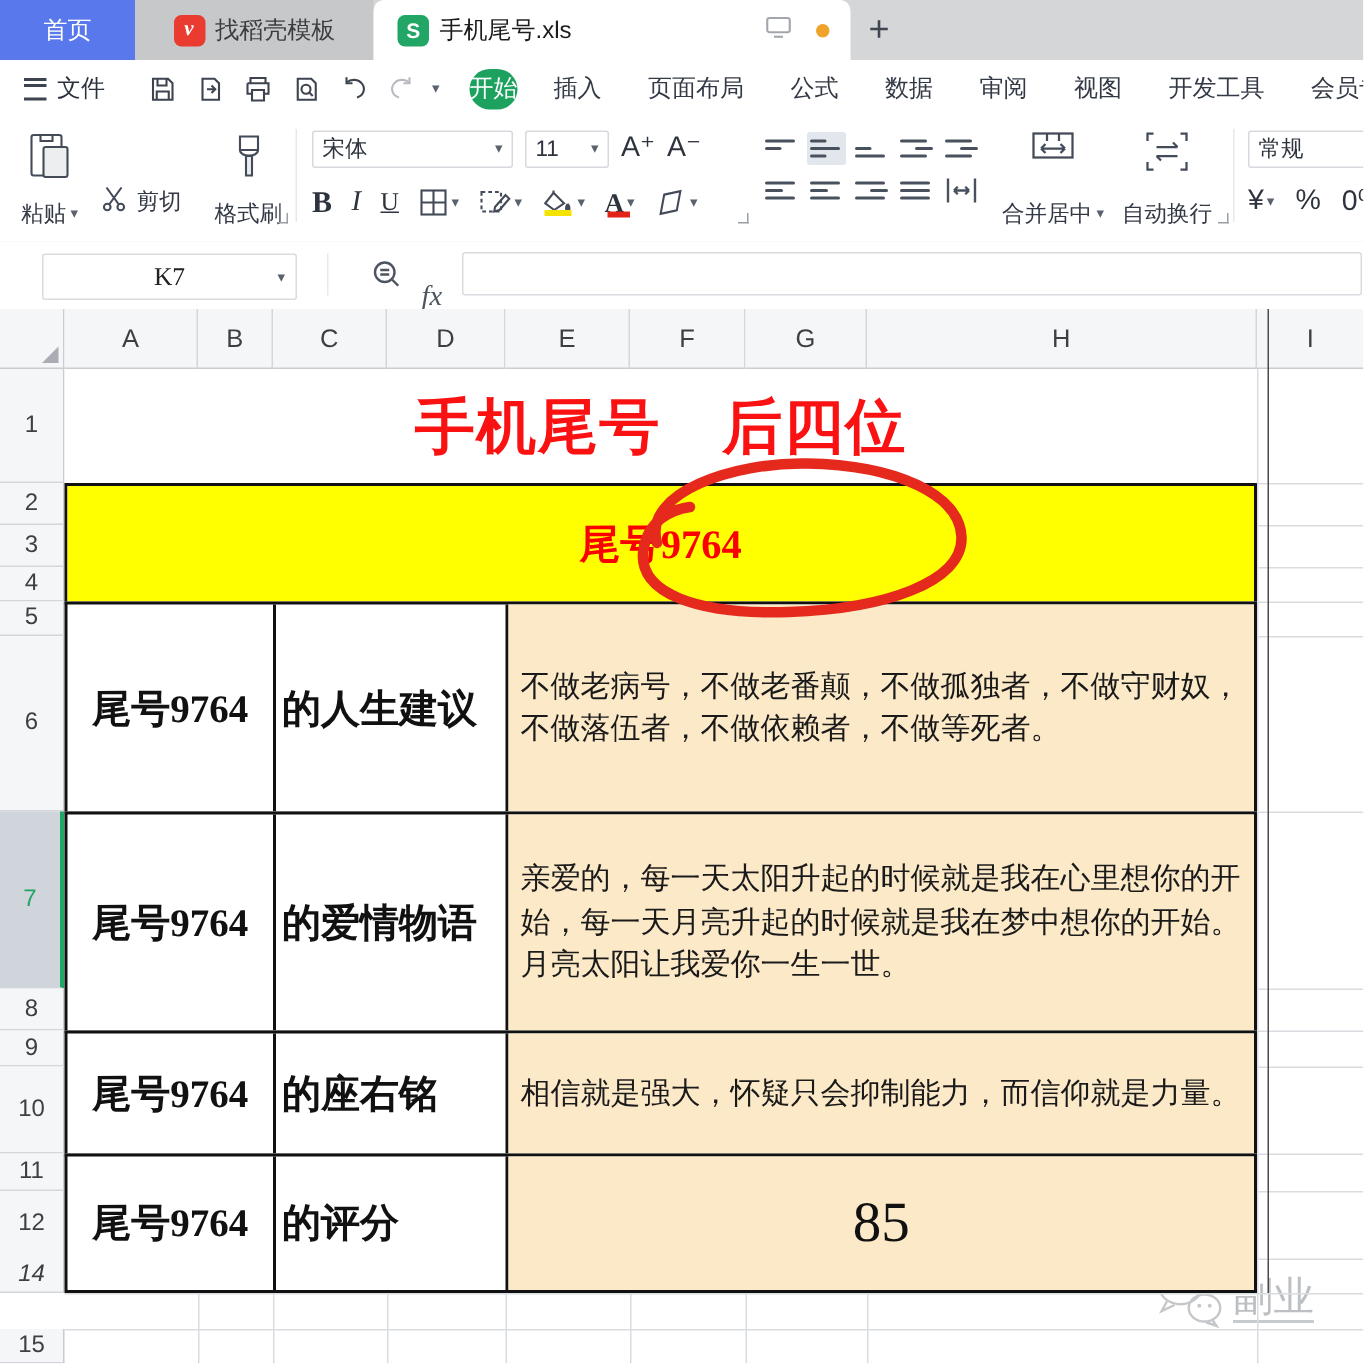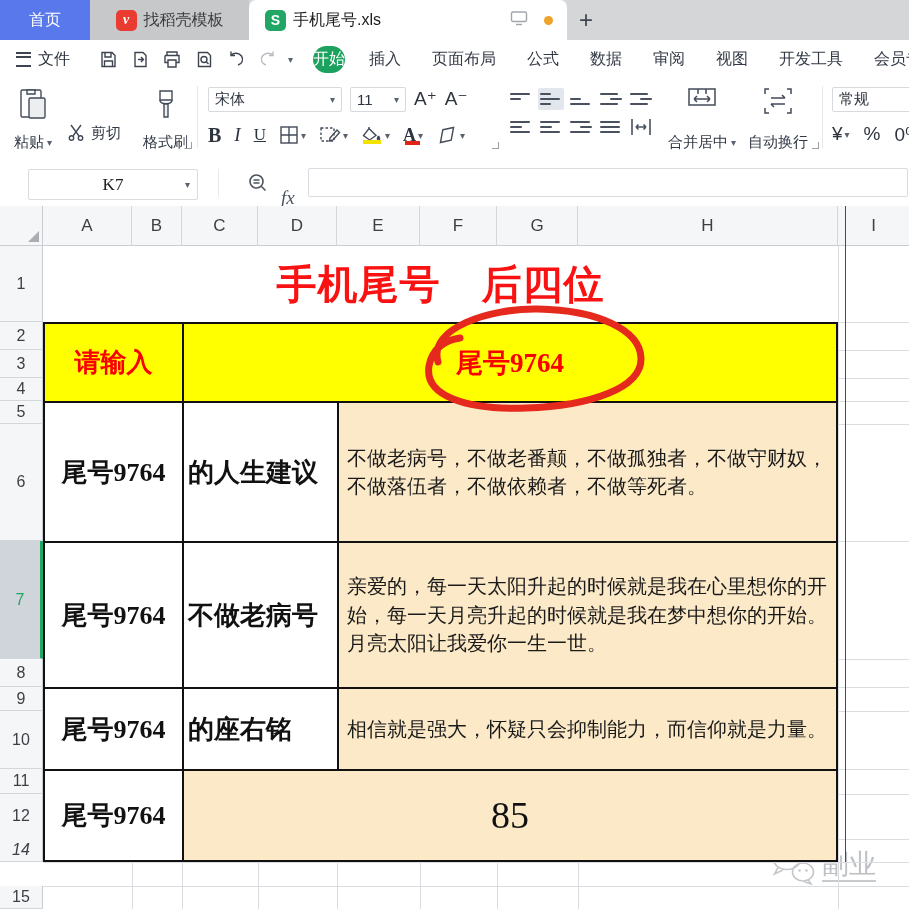--- a/index.html
+++ b/index.html
@@ -481,41 +481,41 @@
       <div class="gridline" style="left: 420px; top: 862px; width: 1px; height: 47px;"></div>
       <div class="gridline" style="left: 497px; top: 862px; width: 1px; height: 47px;"></div>
       <div class="gridline" style="left: 578px; top: 862px; width: 1px; height: 47px;"></div>
       <div class="gridline" style="left: 838px; top: 246px; width: 1px; height: 663px;"></div>
     </div>
   <div class="abs pagebreak"></div>
 
   <div class="abs titlecell cellser">手机尾号　后四位</div>
 
   <div class="abs tblock yellow-band cellser" style="top:322px;height:81px;">
-    <div class="c1">请输入</div>
     <div class="c2">尾号9764</div>
   </div>
 
   <div class="abs tblock cellser" style="top:401px;height:142px;">
     <div class="c1">尾号9764</div>
     <div class="c2">的人生建议</div>
     <div class="c3">不做老病号，不做老番颠，不做孤独者，不做守财奴，不做落伍者，不做依赖者，不做等死者。</div>
   </div>
   <div class="abs tblock cellser" style="top:541px;height:148px;">
     <div class="c1">尾号9764</div>
-    <div class="c2">不做老病号</div>
+    <div class="c2">的爱情物语</div>
     <div class="c3">亲爱的，每一天太阳升起的时候就是我在心里想你的开始，每一天月亮升起的时候就是我在梦中想你的开始。月亮太阳让我爱你一生一世。</div>
   </div>
   <div class="abs tblock cellser" style="top:687px;height:84px;">
     <div class="c1">尾号9764</div>
     <div class="c2">的座右铭</div>
     <div class="c3">相信就是强大，怀疑只会抑制能力，而信仰就是力量。</div>
   </div>
   <div class="abs tblock cellser" style="top:769px;height:93px;">
     <div class="c1">尾号9764</div>
+    <div class="c2">的评分</div>
     <div class="c3 score">85</div>
   </div>
 
   <svg class="abs circle-svg" width="258" height="120" viewBox="0 0 258 120">
     <path d="M40 64 C30 30 92 10 140 11 C200 12 242 32 243 60 C244 90 192 108 128 110 C68 112 26 98 31 68 C34 50 48 42 62 40" fill="none" stroke="#e5291d" stroke-width="7" stroke-linecap="round"></path>
   </svg>
 
 </div>
 
 </body></html>

